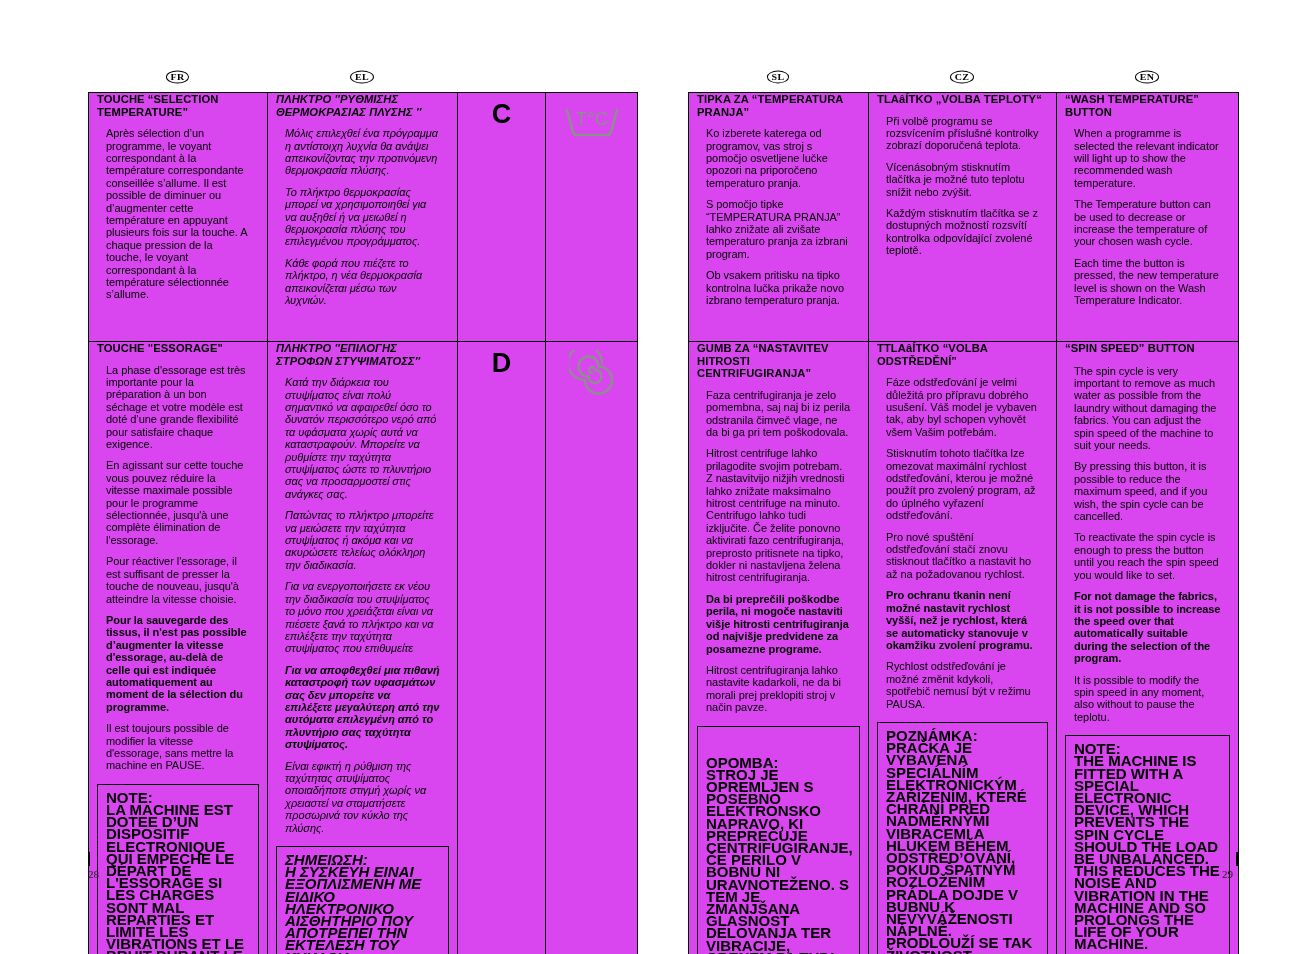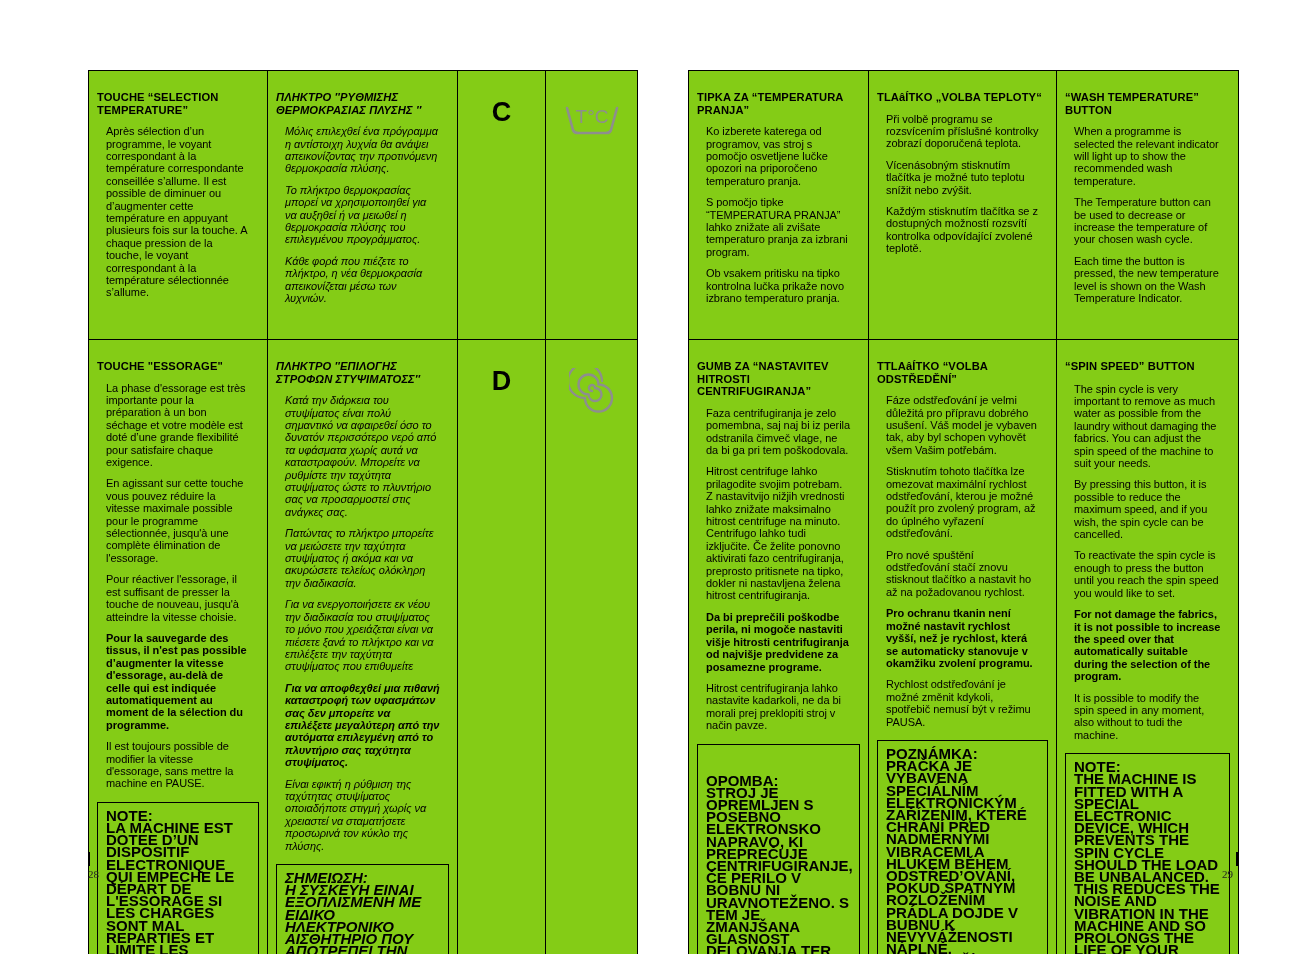--- a/index.html
+++ b/index.html
@@ -55,22 +55,22 @@
   }
 
   table.manual {
     border-collapse: collapse;
     table-layout: fixed;
     width: 100%;
   }
   table.manual td {
     border: 1.4px solid #000;
     vertical-align: top;
-    padding: 20px 8px 8px 8px;
-    background: #84cc16;
+    padding: 0 8px 8px 8px;
+    background: #d946ef;
   }
   table.manual tr.row-c td { height: 240px; }
   table.manual tr.row-d td { height: 540px; }
 
   
   .lw1 { width: 179px; }
   .lw2 { width: 190px; }
   .lw3 { width: 88px; }
   .lw4 { width: 92px; }
   
@@ -146,20 +146,30 @@
     background: #000;
   }
 </style>
 </head>
 <body>
 
 <div class="page-spread">
 
   <div class="page page-left">
 
+    <div class="lang-head-row">
+      <div class="lang-head lw1">
+        <span class="lang-badge">FR</span>
+      </div>
+      <div class="lang-head lw2">
+        <span class="lang-badge">EL</span>
+      </div>
+      <div class="lang-head lw3"></div>
+      <div class="lang-head lw4"></div>
+    </div>
 
     <table class="manual">
       <colgroup>
         <col class="lw1">
           <col class="lw2">
           <col class="lw3">
           <col class="lw4">
       </colgroup>
       <tbody>
         <tr class="row-c">
@@ -227,20 +237,31 @@
               </svg>
             </span>
           </td>
         </tr>
       </tbody>
     </table>
   </div>
 
   <div class="page page-right">
 
+    <div class="lang-head-row">
+      <div class="lang-head rw1">
+        <span class="lang-badge">SL</span>
+      </div>
+      <div class="lang-head rw2">
+        <span class="lang-badge">CZ</span>
+      </div>
+      <div class="lang-head rw3">
+        <span class="lang-badge">EN</span>
+      </div>
+    </div>
 
     <table class="manual">
       <colgroup>
         <col class="rw1">
           <col class="rw2">
           <col class="rw3">
       </colgroup>
       <tbody>
         <tr class="row-c">
           <td>
@@ -286,21 +307,21 @@
               <p style="white-space: pre-line;">POZNÁMKA:
 PRAČKA JE VYBAVENA SPECIÁLNÍM ELEKTRONICKÝM ZAŘÍZENÍM, KTERÉ CHRÁNÍ PŘED NADMĚRNÝMI VIBRACEMI A HLUKEM BĚHEM ODSTŘED’OVÁNÍ, POKUD ŠPATNÝM ROZLOŽENÍM PRÁDLA DOJDE V BUBNU K NEVYVÁŽENOSTI NÁPLNĚ. PRODLOUŽÍ SE TAK ŽIVOTNOST PRAČKY.</p>
             </div>
           </td>
           <td>
             <h3 class="sec-title">“SPIN SPEED” BUTTON</h3>
             <p class="body gap">The spin cycle is very important to remove as much water as possible from the laundry without damaging the fabrics. You can adjust the spin speed of the machine to suit your needs.</p>
             <p class="body">By pressing this button, it is possible to reduce the maximum speed, and if you wish, the spin cycle can be cancelled.</p>
             <p class="body">To reactivate the spin cycle is enough to press the button until you reach the spin speed you would like to set.</p>
             <p class="body b">For not damage the fabrics, it is not possible to increase the speed over that automatically suitable during the selection of the program.</p>
-            <p class="body gap">It is possible to modify the spin speed in any moment, also without to tudi the machine.</p>
+            <p class="body gap">It is possible to modify the spin speed in any moment, also without to pause the teplotu.</p>
             <div class="notebox">
               <p style="white-space: pre-line;">NOTE:
 THE MACHINE IS FITTED WITH A SPECIAL ELECTRONIC DEVICE, WHICH PREVENTS THE SPIN CYCLE SHOULD THE LOAD BE UNBALANCED.
 THIS REDUCES THE NOISE AND VIBRATION IN THE MACHINE AND SO PROLONGS THE LIFE OF YOUR MACHINE.</p>
             </div>
           </td>
         </tr>
       </tbody>
     </table>
   </div>

